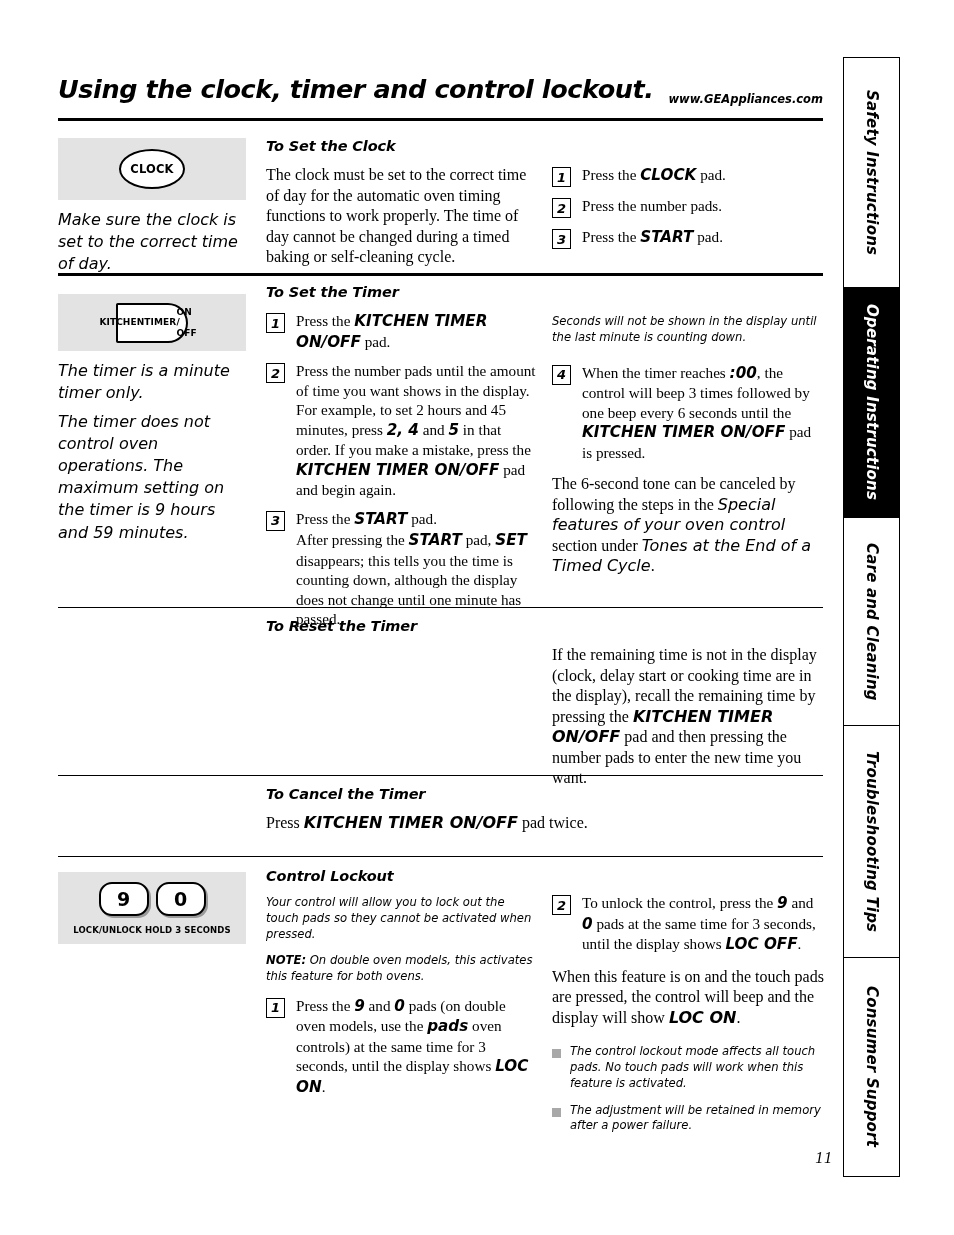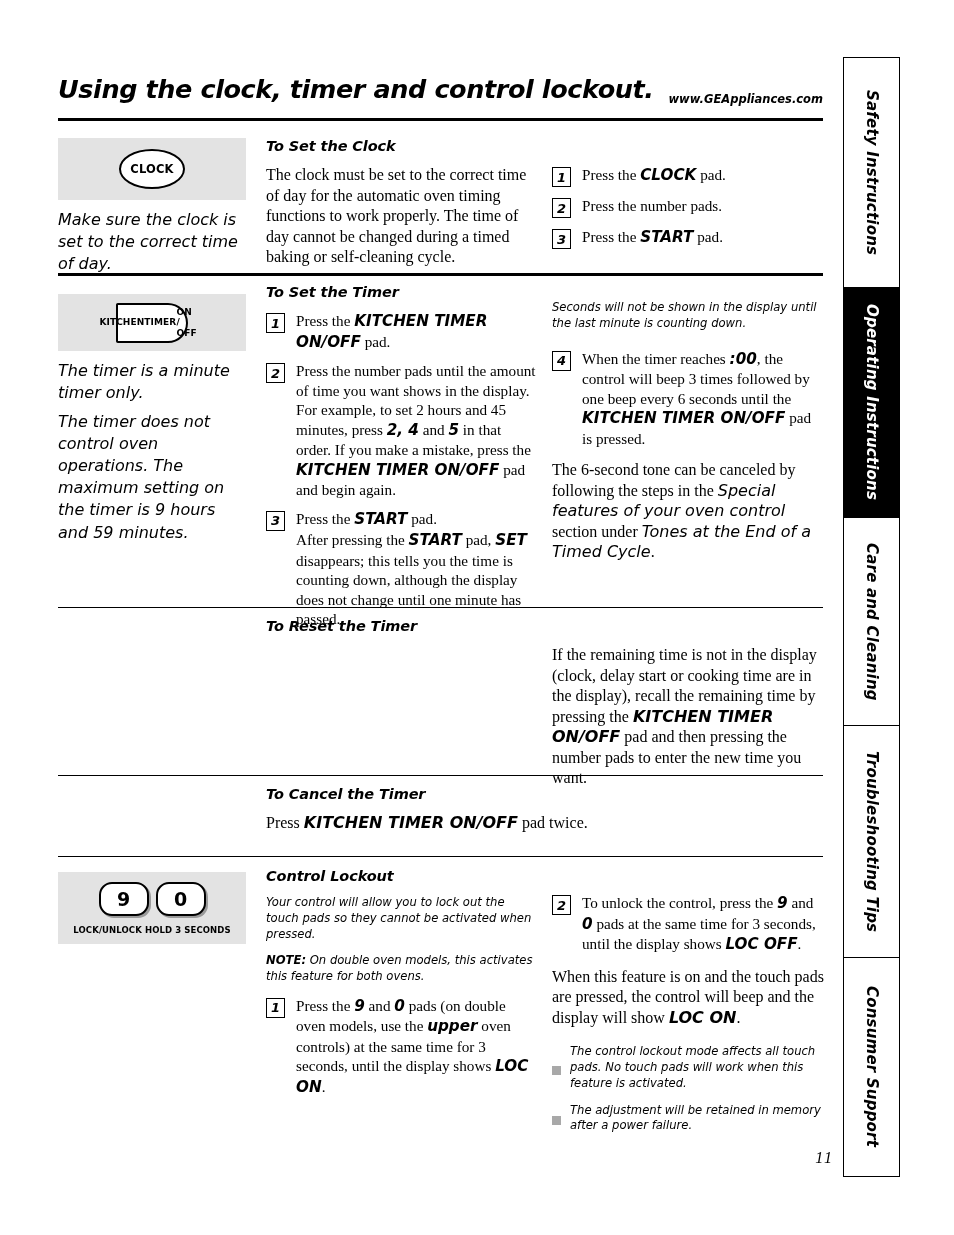--- a/index.html
+++ b/index.html
@@ -159,21 +159,21 @@
     line-height: 1;
   }
   .steptext {
     font-family: "Liberation Serif", serif;
     font-size: 15.2px;
     line-height: 1.285;
     flex: 1 1 auto;
   }
 
   
-  .bullet { display: flex; margin-bottom: 11px; align-items: center; }
+  .bullet { display: flex; margin-bottom: 11px; }
   .bsq {
     flex: 0 0 auto;
     width: 9px; height: 9px;
     background: #a8a8a8;
     margin-right: 9px;
     margin-top: 5px;
   }
   .btext {
     font-family: "DejaVu Sans", sans-serif;
     font-style: italic;
@@ -286,21 +286,21 @@
 
     <div class="step">
       <div class="stepnum">3</div>
       <div class="steptext">
         <span>Press the </span><b class="sans">START</b><span> pad.</span>
         <div class="ital" style="margin:1px 0 0 0;"><span>After pressing the </span><b class="sans">START</b><span> pad, </span><b class="sans">SET</b><span> disappears; this tells you the time is counting down, although the display does not change until one minute has passed.</span></div>
       </div>
     </div>
   </div>
 
-  <div class="rightcol" style="top:300px;">
+  <div class="rightcol" style="top:314px;">
     <p class="ital" style="margin-bottom:17px;">Seconds will not be shown in the display until the last minute is counting down.</p>
 
     <div class="step">
       <div class="stepnum">4</div>
       <div class="steptext"><span>When the timer reaches </span><b class="sans">:00</b><span>, the control will beep 3 times followed by one beep every 6 seconds until the </span><b class="sans">KITCHEN TIMER ON/OFF</b><span> pad is pressed.</span></div>
     </div>
 
     <p class="body" style="margin-top:12px;"><span>The 6-second tone can be canceled by following the steps in the </span><i class="sans">Special features of your oven control</i><span> section under </span><i class="sans">Tones at the End of a Timed Cycle</i><span>.</span></p>
   </div>
 
@@ -333,21 +333,21 @@
     </div>
   </div>
 
   <div class="midcol" style="top:868px;">
     <h2 class="sec-head">Control Lockout</h2>
     <p class="ital">Your control will allow you to lock out the touch pads so they cannot be activated when pressed.</p>
     <p class="ital"><b class="sans">NOTE:</b><span> On double oven models, this activates this feature for both ovens.</span></p>
 
     <div class="step">
       <div class="stepnum">1</div>
-      <div class="steptext"><span>Press the </span><b class="sans">9</b><span> and </span><b class="sans">0</b><span> pads (on double oven models, use the </span><b class="sans">upper</b><span> oven controls) at the same time for 3 seconds, until the display shows </span><b class="sans">LOC ON</b><span>.</span></div>
+      <div class="steptext"><span>Press the </span><b class="sans">9</b><span> and </span><b class="sans">0</b><span> pads (on double oven models, use the </span><b class="sans">pads</b><span> oven controls) at the same time for 3 seconds, until the display shows </span><b class="sans">LOC ON</b><span>.</span></div>
     </div>
   </div>
 
   <div class="rightcol" style="top:893px;">
     <div class="step">
       <div class="stepnum">2</div>
       <div class="steptext"><span>To unlock the control, press the </span><b class="sans">9</b><span> and </span><b class="sans">0</b><span> pads at the same time for 3 seconds, until the display shows </span><b class="sans">LOC OFF</b><span>.</span></div>
     </div>
 
     <p class="body" style="margin-top:12px; margin-bottom:16px;"><span>When this feature is on and the touch pads are pressed, the control will beep and the display will show </span><b class="sans">LOC ON</b><span>.</span></p>

